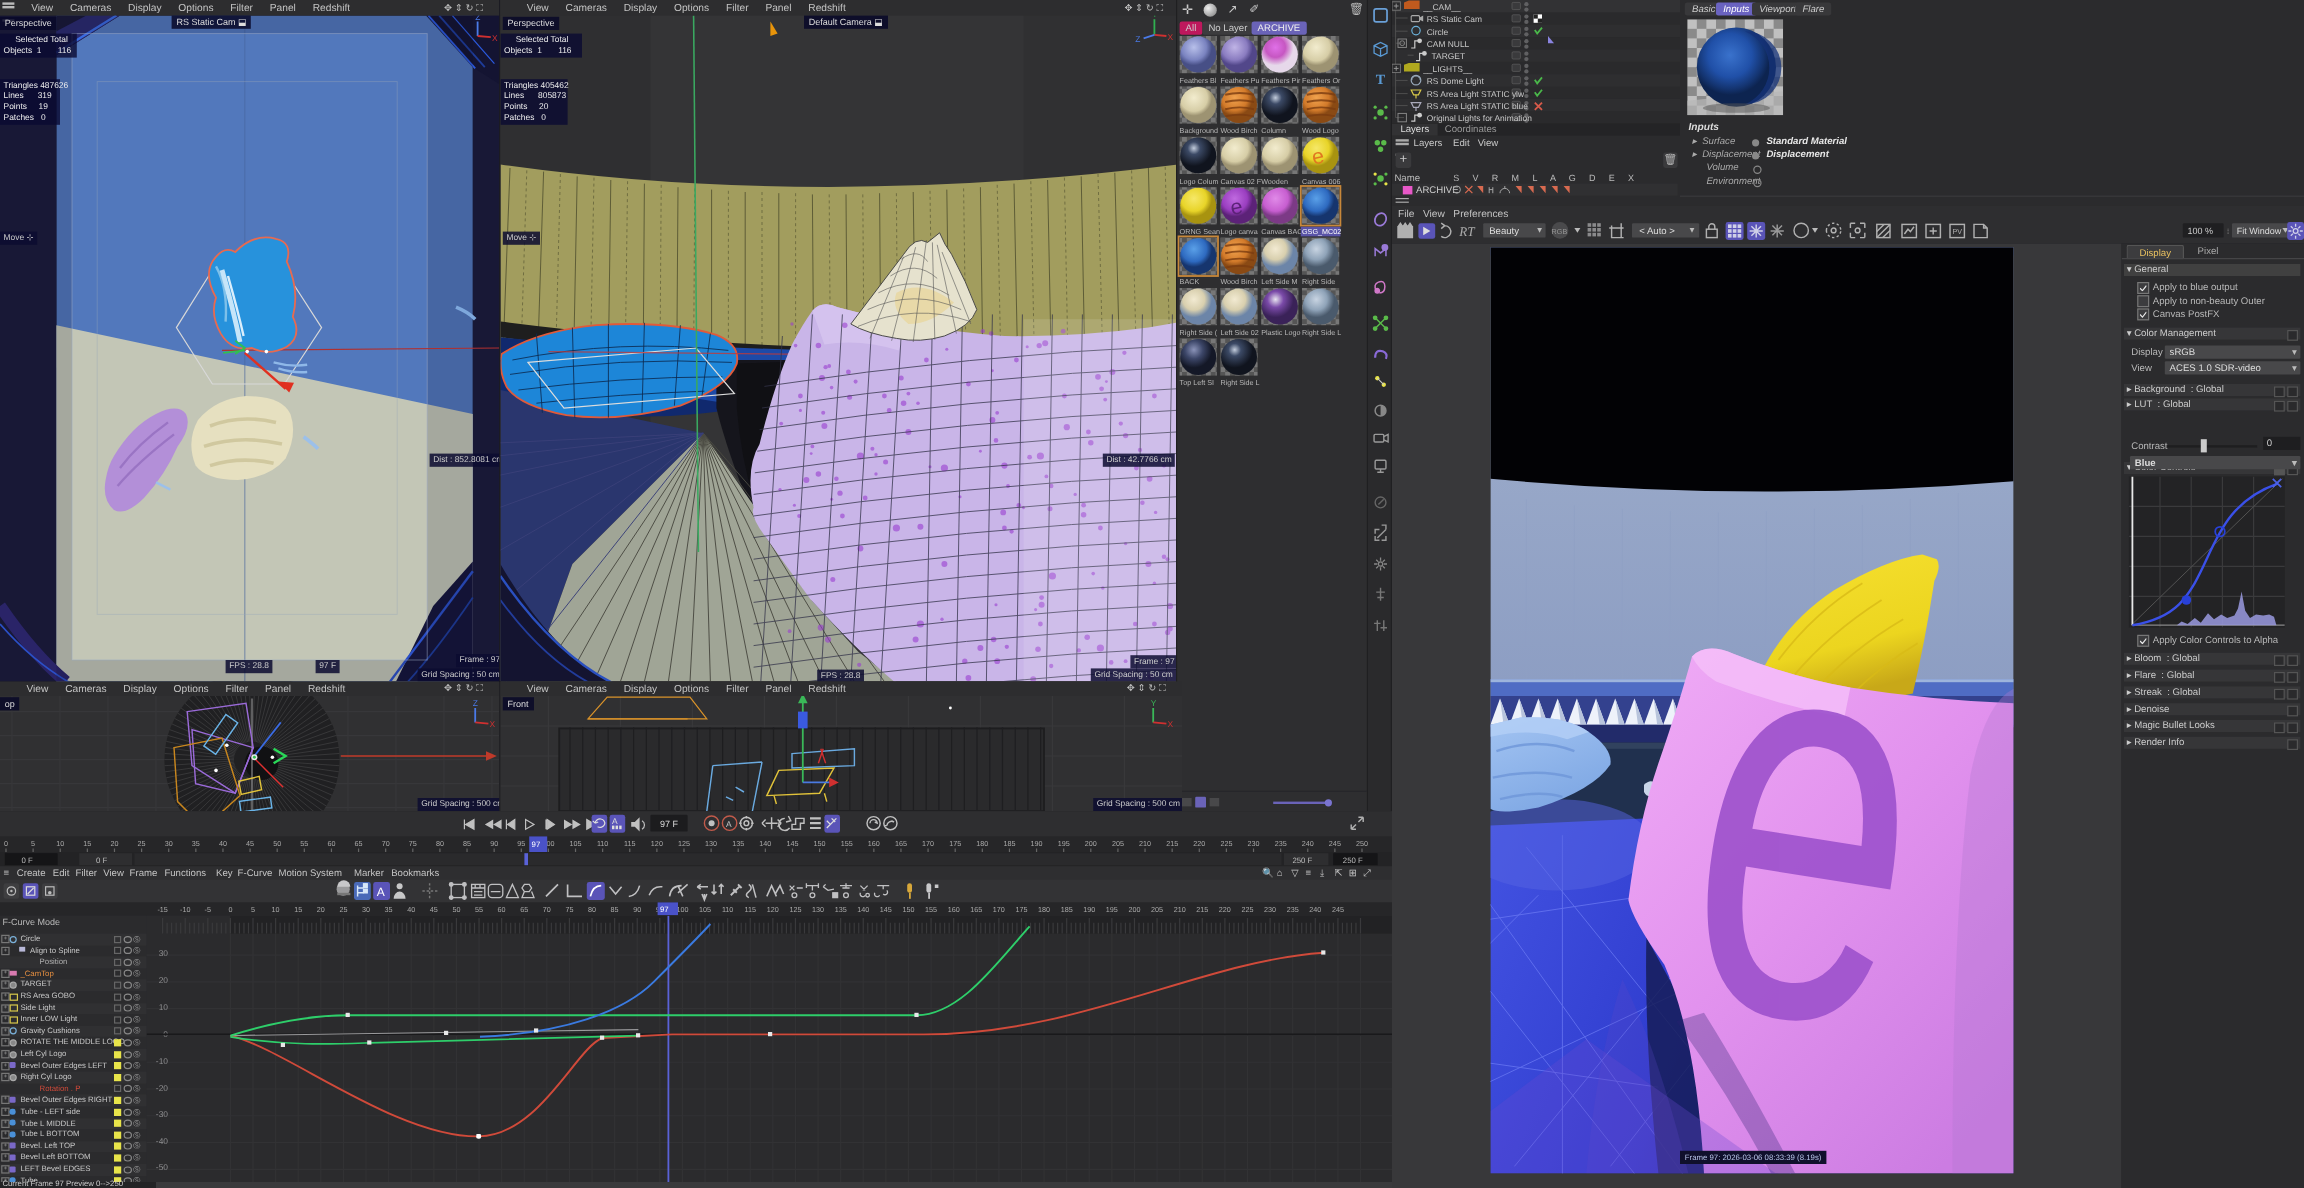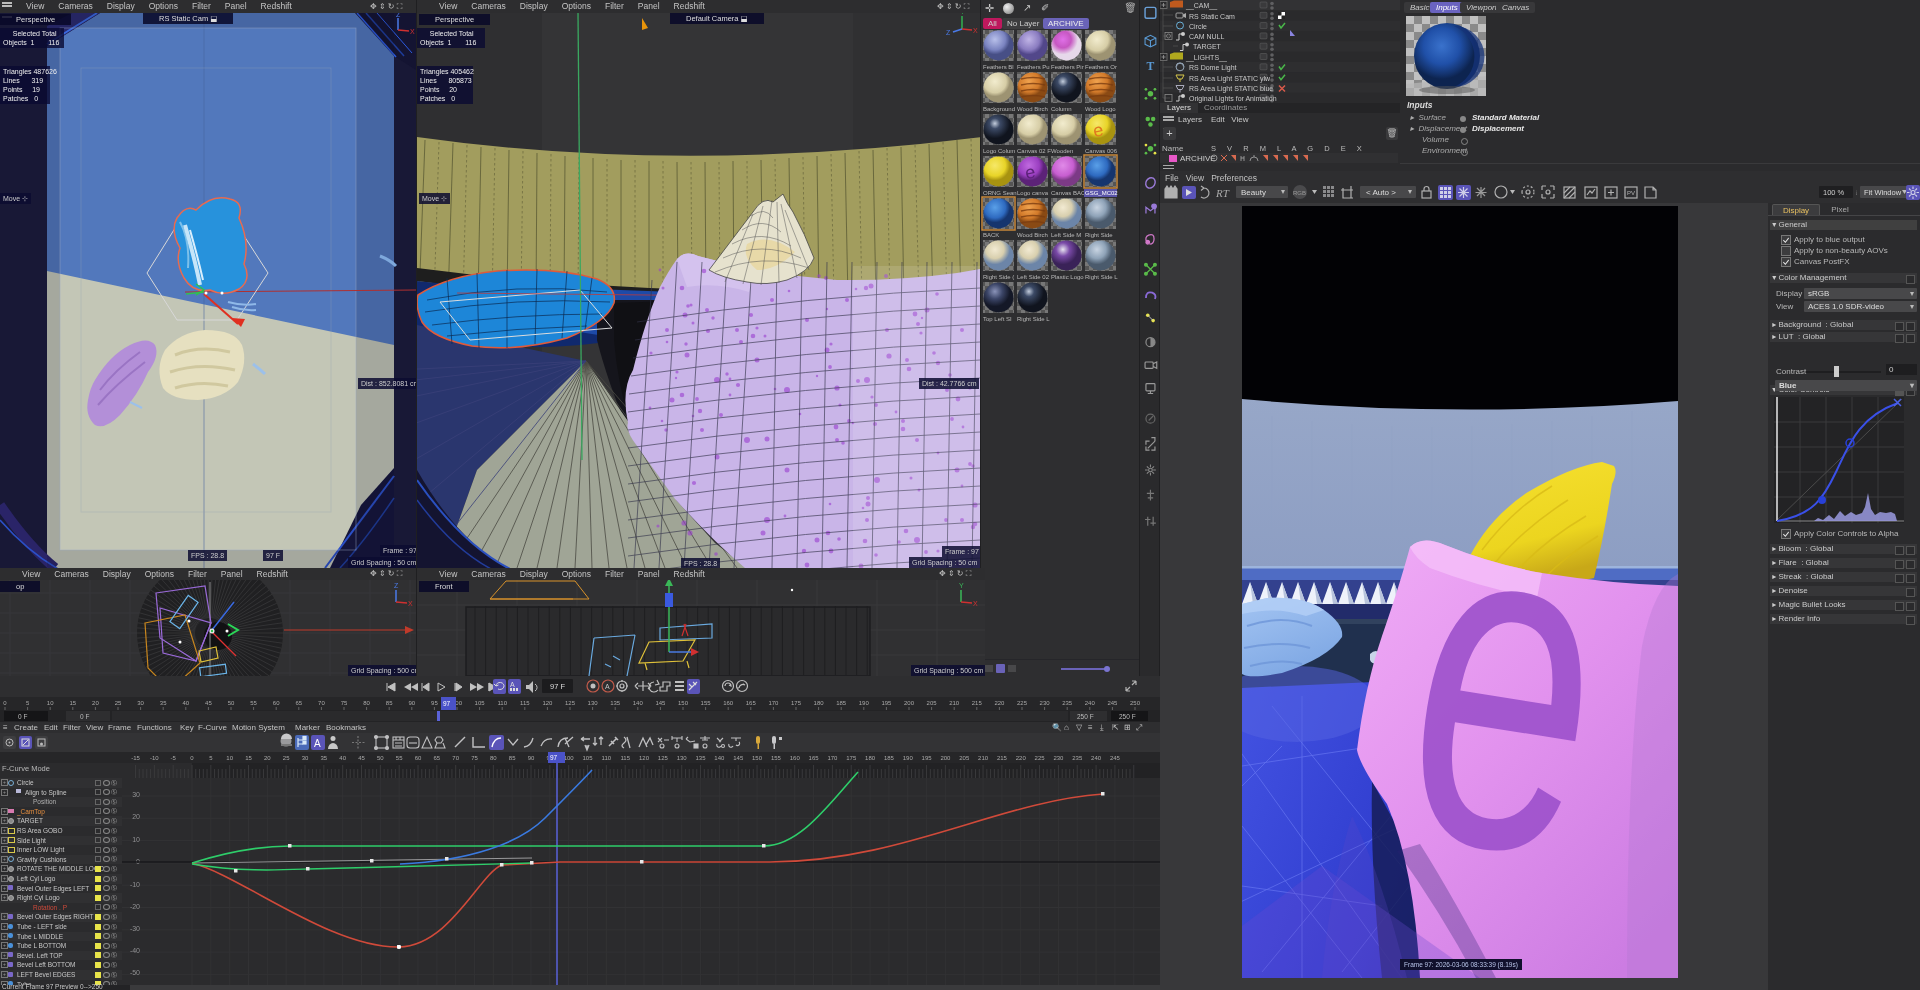--- a/index.html
+++ b/index.html
@@ -1,19 +1,19 @@
 <!DOCTYPE html>
 <html><head>
 <meta charset="utf-8">
 <style>
 html,body{margin:0;padding:0;width:1920px;height:990px;overflow:hidden;background:#1f1f21;font-family:"Liberation Sans",sans-serif;}
 .abs{position:absolute;}
 .menu{position:absolute;height:13px;background:#2d2d2f;color:#c4c4c4;font-size:8.5px;line-height:13px;white-space:nowrap;}
 .menu span{margin-right:14px;}
-.vlabel{position:absolute;background:rgba(8,8,40,0.85);color:#ddd;font-size:7.5px;padding:1px 16px;line-height:9px;}
+.vlabel{position:absolute;background:rgba(8,8,40,0.85);color:#ddd;font-size:7.5px;padding:1px 4px;line-height:9px;}
 .statbox{position:absolute;background:rgba(10,10,50,0.8);color:#eee;font-size:7px;line-height:9px;padding:1px 3px;white-space:pre;}
 .glabel{position:absolute;background:rgba(12,12,48,0.85);color:#ccc;font-size:7px;padding:1px 3px;line-height:9px;white-space:nowrap;}
 </style>
 </head>
 <body>
 
 <div class="abs" id="v1" style="left:0;top:0;width:416px;height:568px;background:#15152c;overflow:hidden;">
   <svg width="416" height="568" style="position:absolute;left:0;top:0;">
 
     <rect x="47" y="13" width="347" height="555" fill="#5278bc"></rect>
@@ -856,21 +856,21 @@
         <path d="M94,2 l5,6 l0,-6 z"></path>
       </g>
   </svg>
   <div class="abs" style="left:3px;top:62px;width:11px;height:6px;border-top:4px double #aaa;border-bottom:1px solid #aaa;"></div>
 </div>
 
 <div class="abs" id="attr" style="left:1400px;top:0;width:520px;height:171px;background:#2b2b2d;overflow:hidden;font-style:italic;">
   <div class="abs" style="left:4px;top:2px;height:11px;background:#38383a;color:#ccc;font-size:8px;line-height:11px;padding:0 6px;border-radius:2px;">Basic</div>
   <div class="abs" style="left:30px;top:2px;height:11px;background:#6a63c0;color:#fff;font-size:8px;line-height:11px;padding:0 6px;border-radius:2px;">Inputs</div>
   <div class="abs" style="left:60px;top:2px;height:11px;background:#38383a;color:#ccc;font-size:8px;line-height:11px;padding:0 6px;border-radius:2px;">Viewport</div>
-  <div class="abs" style="left:96px;top:2px;height:11px;background:#38383a;color:#ccc;font-size:8px;line-height:11px;padding:0 6px;border-radius:2px;">Canvas</div>
+  <div class="abs" style="left:96px;top:2px;height:11px;background:#38383a;color:#ccc;font-size:8px;line-height:11px;padding:0 6px;border-radius:2px;">Flare</div>
   <svg width="80" height="80" style="position:absolute;left:6px;top:16px;">
     <defs>
       <pattern id="chk2" width="16" height="16" patternUnits="userSpaceOnUse">
         <rect width="16" height="16" fill="#8a8a8a"></rect>
           <rect width="8" height="8" fill="#c0c0c0"></rect>
           <rect x="8" y="8" width="8" height="8" fill="#c0c0c0"></rect>
       </pattern>
       <radialGradient id="ball" cx="0.42" cy="0.35">
           <stop offset="0" stop-color="#3a72cc"></stop>
           <stop offset="0.55" stop-color="#2050a8"></stop>
@@ -1139,21 +1139,21 @@
 </div>
 
 <div class="abs" id="disp" style="left:1768px;top:203px;width:152px;height:787px;background:#2b2b2d;overflow:hidden;">
   <div class="abs" style="left:4px;top:1px;width:46px;height:11px;background:#3c3c3e;border:1px solid #555;border-bottom:none;color:#e8c060;font-size:8px;line-height:11px;text-align:center;border-radius:2px 2px 0 0;">Display</div>
   <div class="abs" style="left:52px;top:1px;width:40px;height:11px;color:#aaa;font-size:8px;line-height:11px;text-align:center;">Pixel</div>
   <div class="abs" style="left:0;top:12px;width:152px;height:1px;background:#454547;"></div>
   <div class="abs hdr" style="left:2px;top:17px;width:147px;height:10px;background:#404040;color:#ccc;font-size:8px;line-height:10px;">&nbsp;▾ General</div>
   <div class="abs cb" style="left:13px;top:32px;"></div>
     <div class="abs lb" style="left:26px;top:32px;">Apply to blue output</div>
   <div class="abs cbo" style="left:13px;top:43px;"></div>
-    <div class="abs lb" style="left:26px;top:43px;">Apply to non-beauty AOVs</div>
+    <div class="abs lb" style="left:26px;top:43px;">Apply to non-beauty Outer</div>
   <div class="abs cb" style="left:13px;top:54px;"></div>
     <div class="abs lb" style="left:26px;top:54px;">Canvas PostFX</div>
   <div class="abs hdr" style="left:2px;top:70px;width:147px;height:10px;background:#363638;color:#ccc;font-size:8px;line-height:10px;">&nbsp;▾ Color Management<span style="position:absolute;right:2px;top:2px;width:7px;height:7px;background:#2a2a2c;border:1px solid #555;"></span></div>
   <div class="abs lb" style="left:8px;top:86px;">Display</div>
   <div class="abs dd" style="left:36px;top:85px;width:109px;">sRGB</div>
   <div class="abs lb" style="left:8px;top:99px;">View</div>
   <div class="abs dd" style="left:36px;top:98px;width:109px;">ACES 1.0 SDR-video</div>
   <div class="abs hdr" style="left:2px;top:117px;width:147px;height:10px;background:#363638;color:#ccc;font-size:8px;line-height:10px;">&nbsp;▸ Background&nbsp; : Global<span class="hb2"></span><span class="hb1"></span></div>
   <div class="abs hdr" style="left:2px;top:129px;width:147px;height:10px;background:#363638;color:#ccc;font-size:8px;line-height:10px;">&nbsp;▸ LUT&nbsp; : Global<span class="hb2"></span><span class="hb1"></span></div>
   <div class="abs hdr" style="left:2px;top:144px;width:147px;height:10px;background:#363638;color:#ccc;font-size:8px;line-height:10px;margin-top:38px;">&nbsp;▾ Color Controls<span class="hb2" style="background:#555;"></span><span class="hb1"></span></div>

